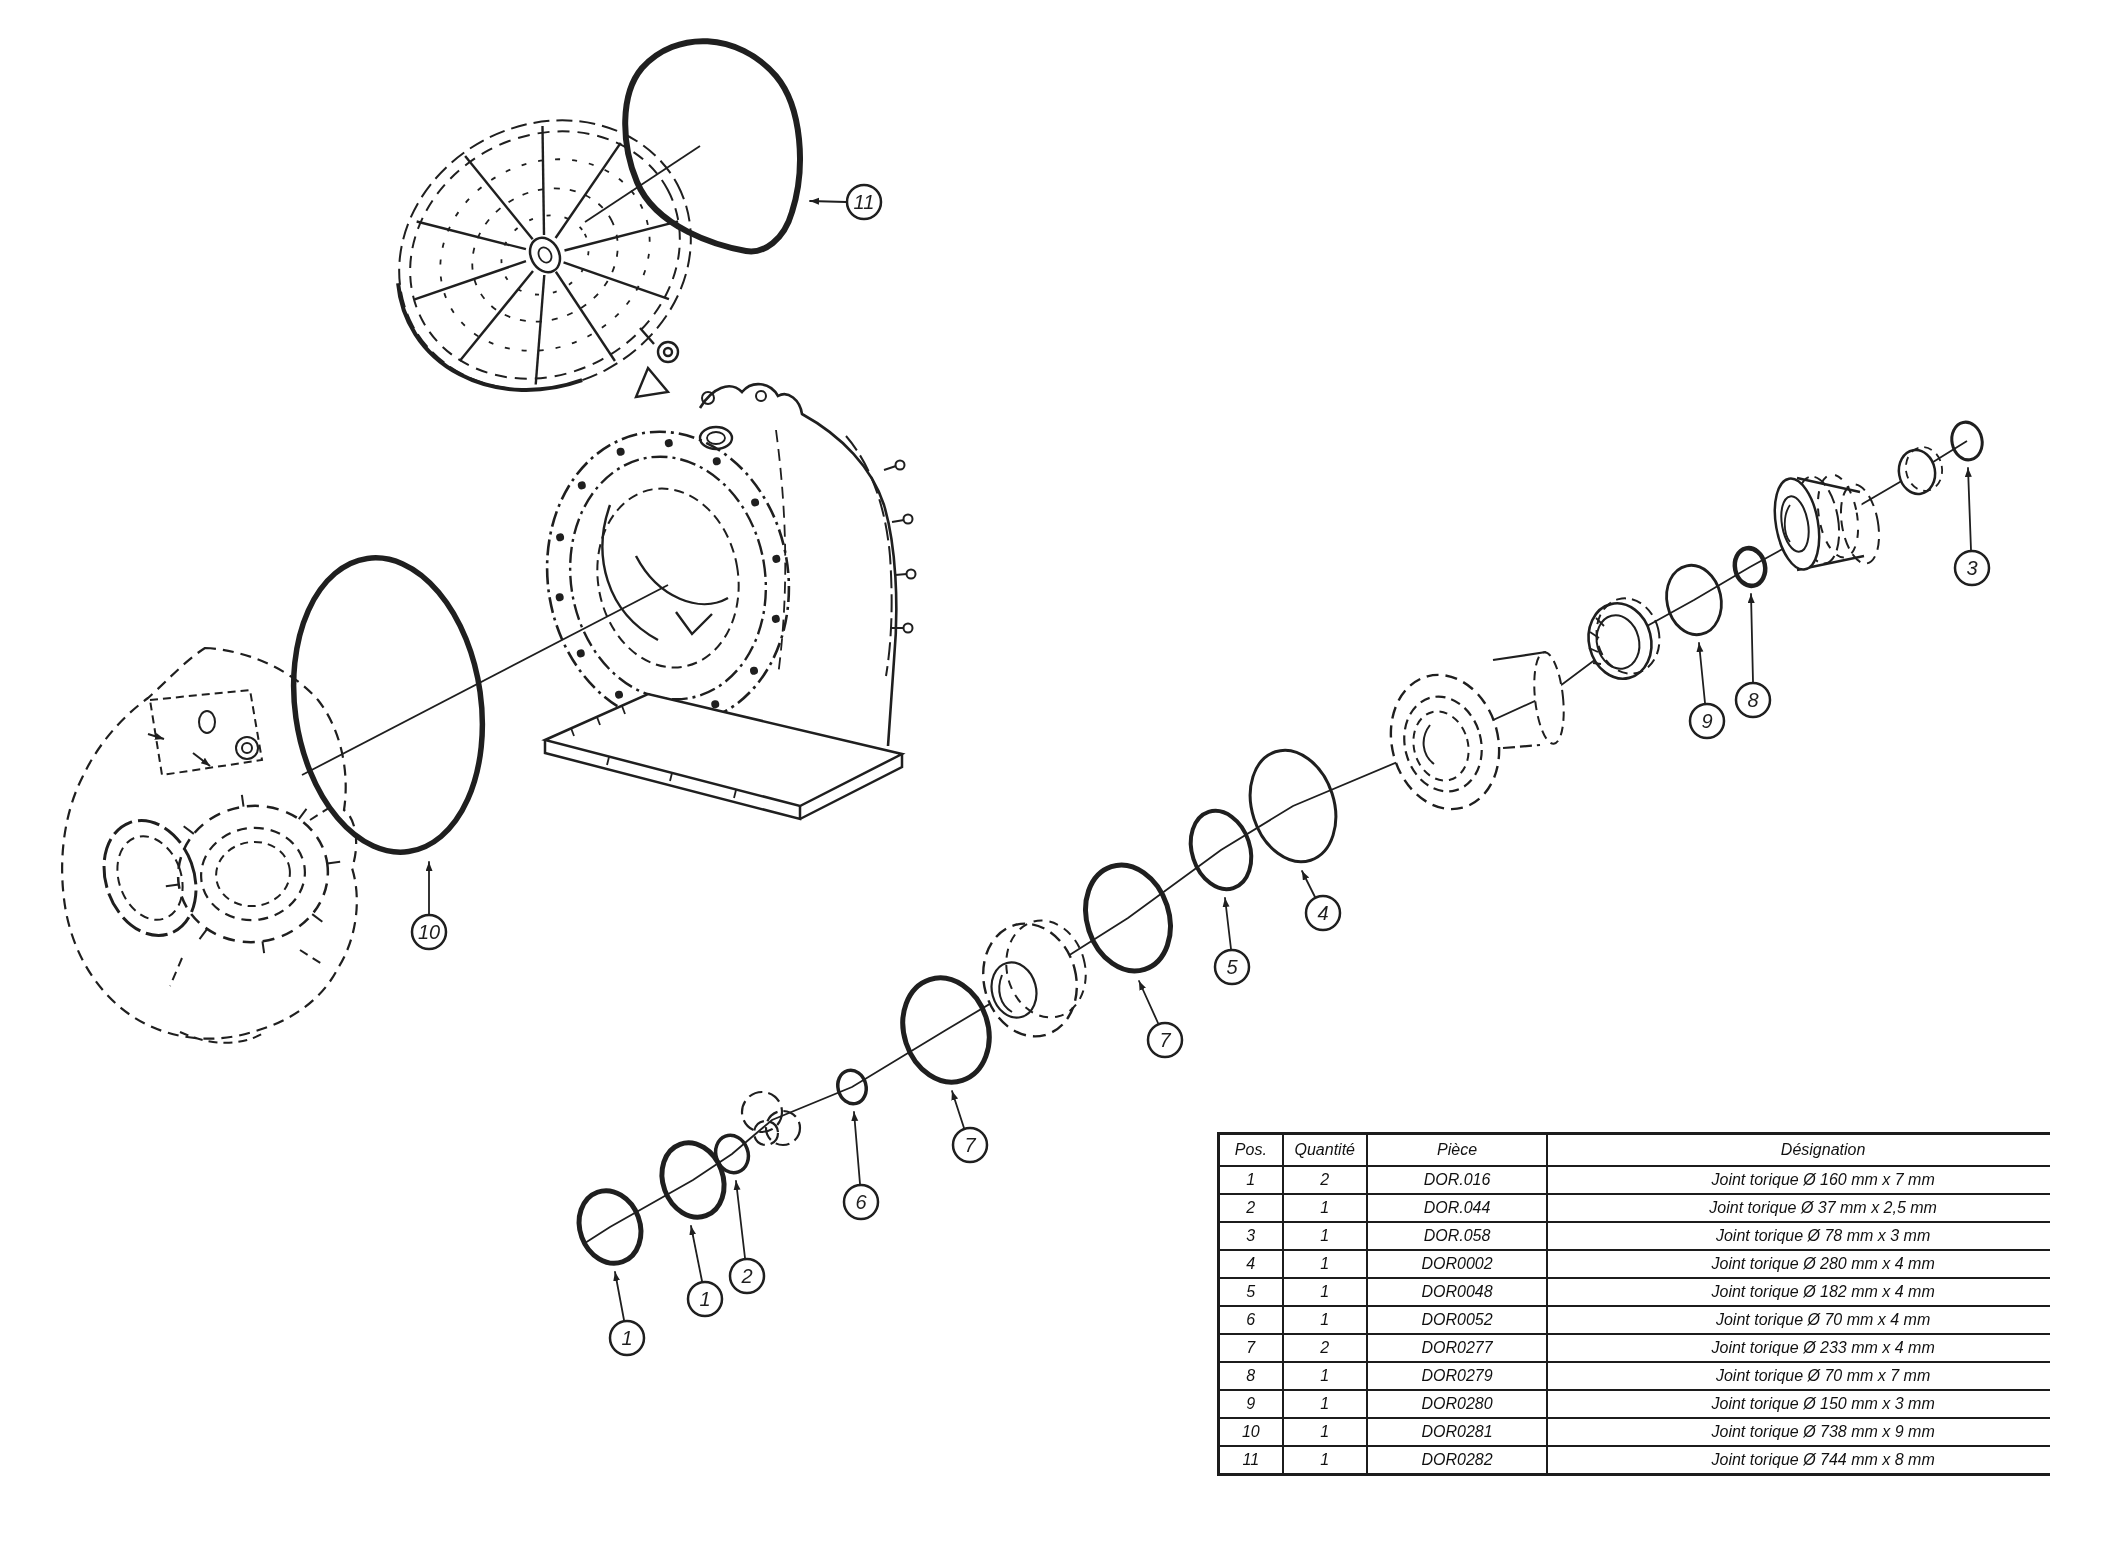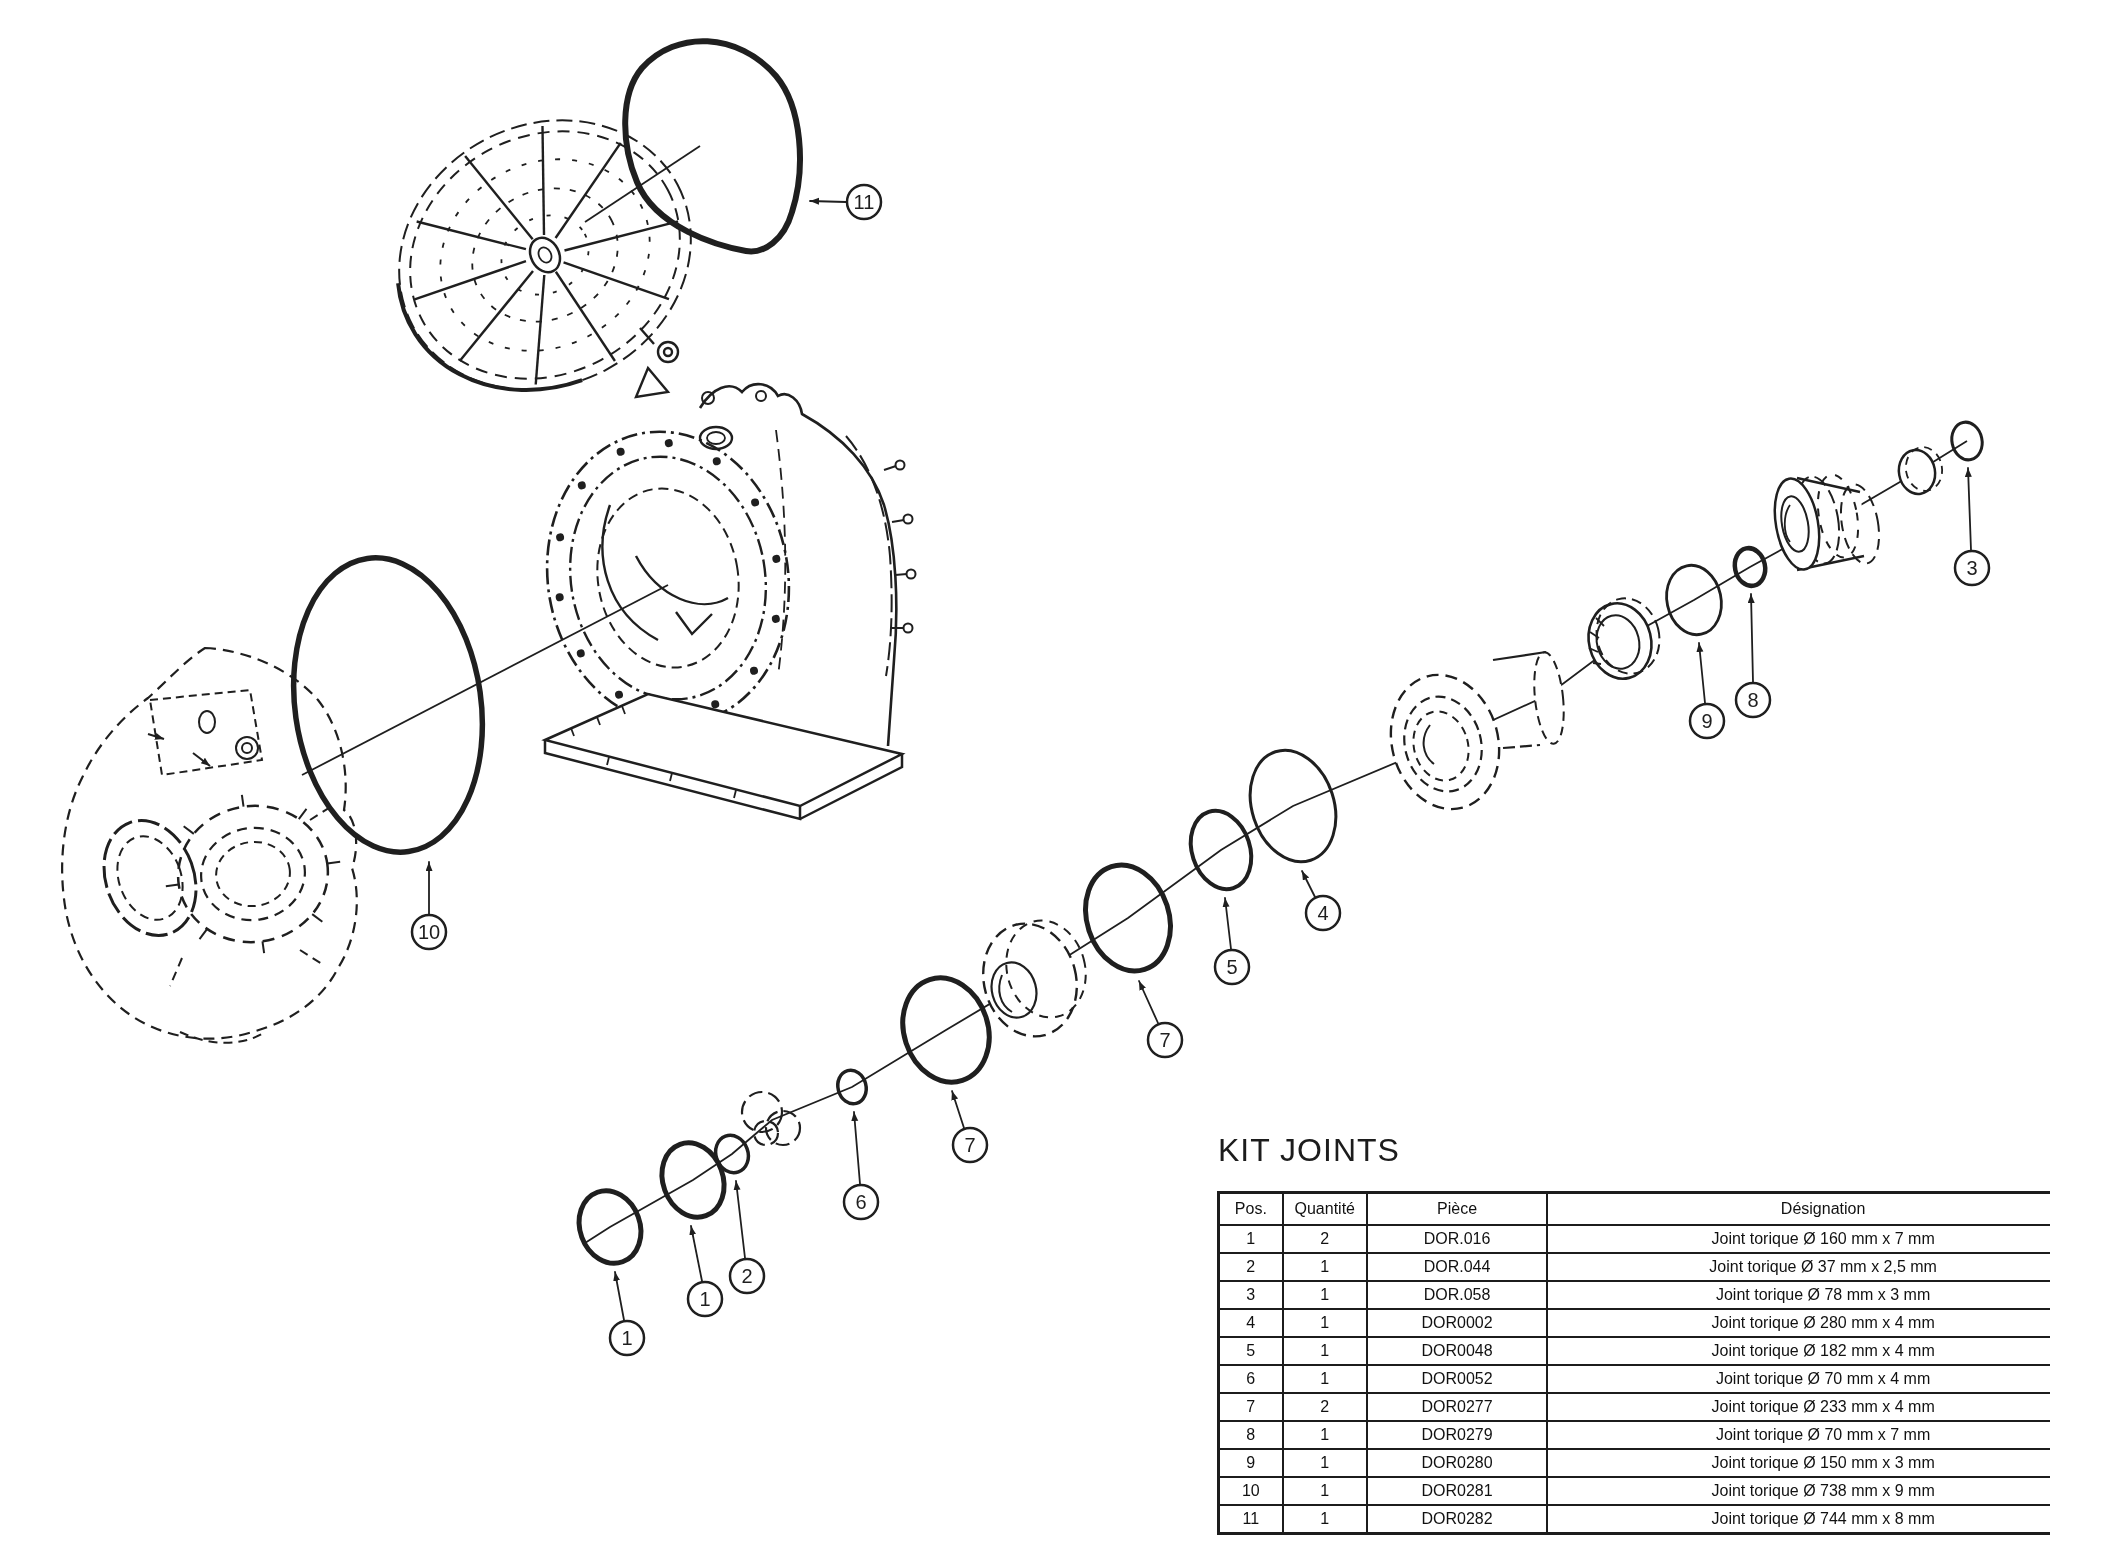--- a/index.html
+++ b/index.html
@@ -1,17 +1,17 @@
 <!DOCTYPE html>
 <html><head>
 <meta charset="utf-8">
 <style>
   html,body{margin:0;padding:0;background:#ffffff;}
   #canvas{position:relative;width:2050px;height:1550px;background:#ffffff;overflow:hidden;
-          font-family:"Liberation Sans", sans-serif;color:#1f1f1f;}
+          font-family:"Liberation Sans", sans-serif;color:#1f1f1f;font-style:italic;}
   #diagram-svg{position:absolute;left:0;top:0;}
   .callout circle{fill:#ffffff;stroke:#1f1f1f;stroke-width:2.5;}
   .callout text{font-family:"Liberation Sans",sans-serif;font-size:20px;fill:#1f1f1f;
                 text-anchor:middle;}
   .kit-panel{position:absolute;left:1217px;top:1132px;width:886px;}
   .kit-title{font-size:32px;letter-spacing:1px;color:#1c1c1c;margin:0 0 22px 1px;}
   table.parts{border-collapse:collapse;table-layout:fixed;width:884px;
               border:3px solid #1c1c1c;font-size:16px;color:#111;}
   table.parts th,table.parts td{border:2px solid #1c1c1c;height:26px;padding:0 6px;
               white-space:nowrap;overflow:hidden;font-weight:normal;}
@@ -299,21 +299,20 @@
     </g>
     <g class="callout">
       <line x1="1971" y1="550" x2="1968" y2="468" stroke="#1f1f1f" stroke-width="1.8" marker-end="url(#arr)"></line>
       <circle cx="1972" cy="568" r="17"></circle>
       <text x="1972" y="575">3</text>
     </g>
   </g>
 </svg>
 
 <div class="kit-panel">
-  <div class="kit-title">KIT JOINTS</div>
   <table class="parts">
     <colgroup>
           <col class="w-pos">
           <col class="w-qty">
           <col class="w-piece">
           <col class="w-desig">
         </colgroup>
     <thead>
       <tr>
         <th>Pos.</th>

